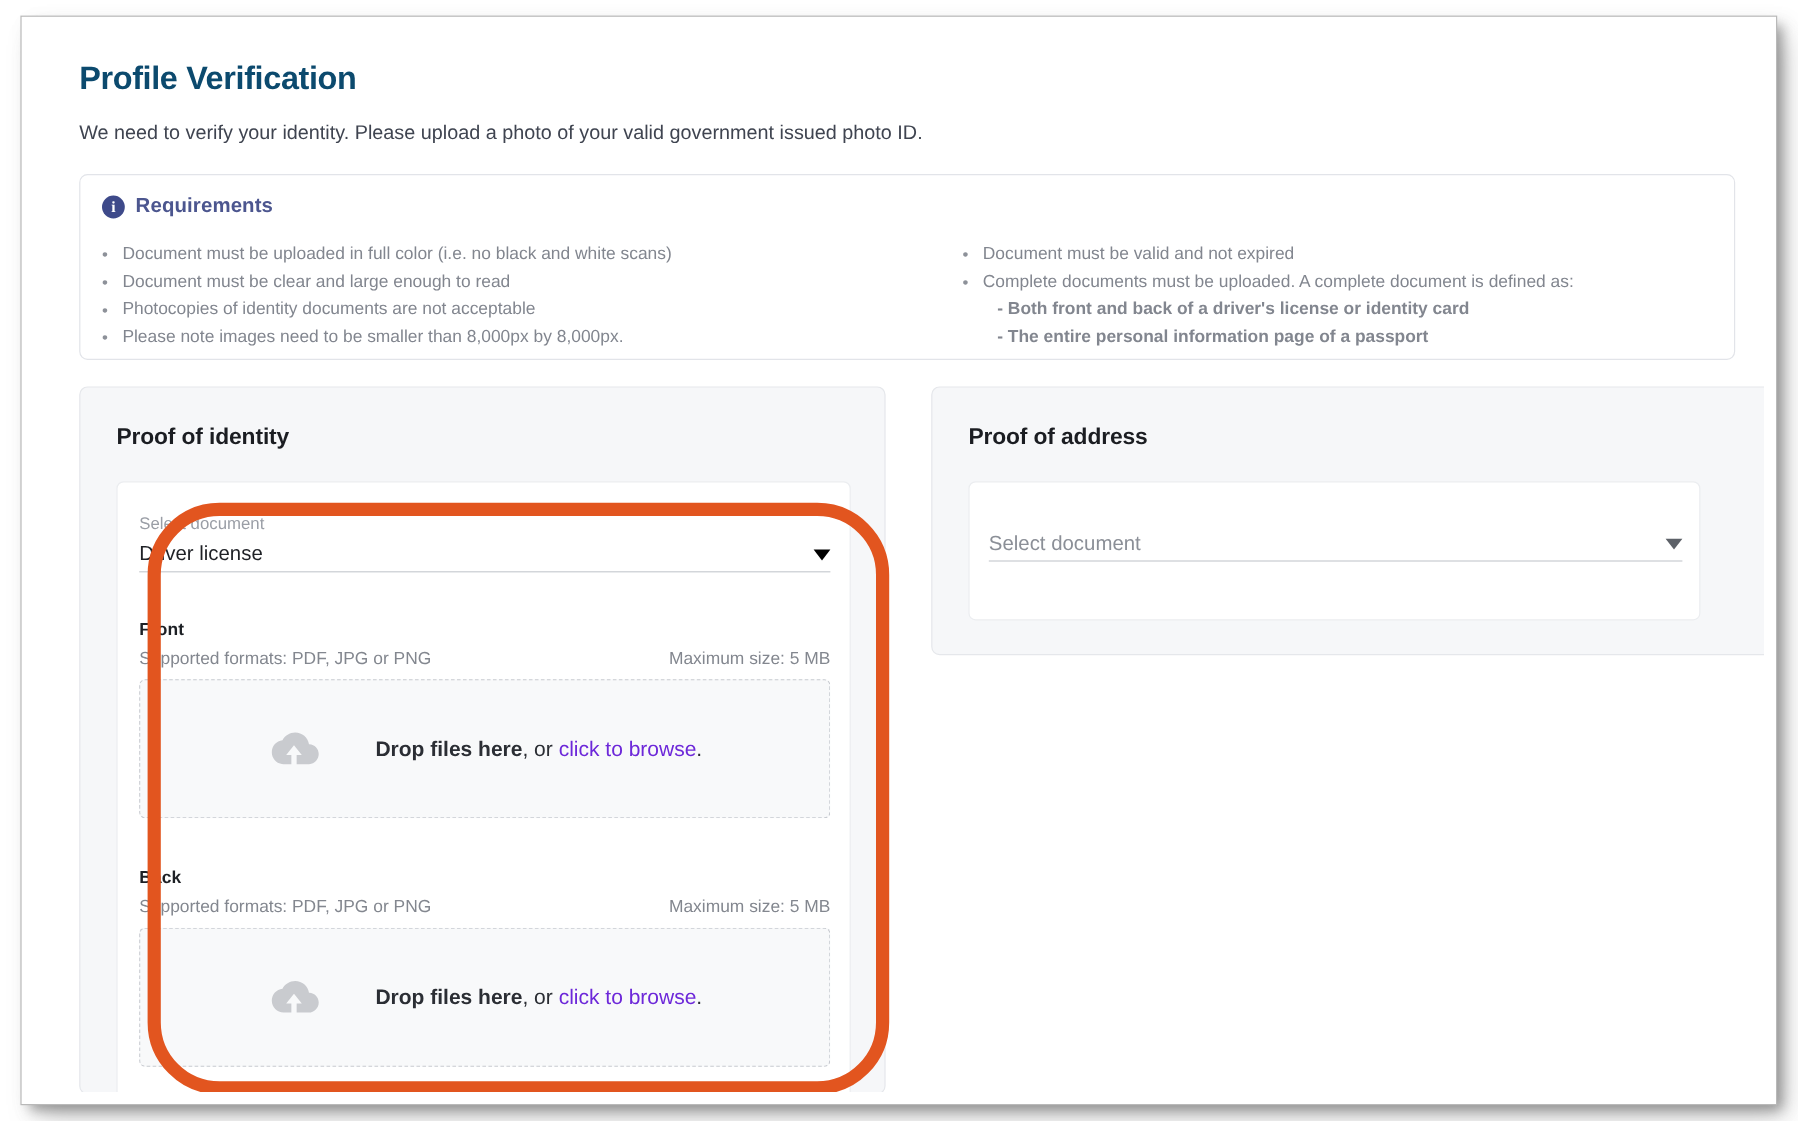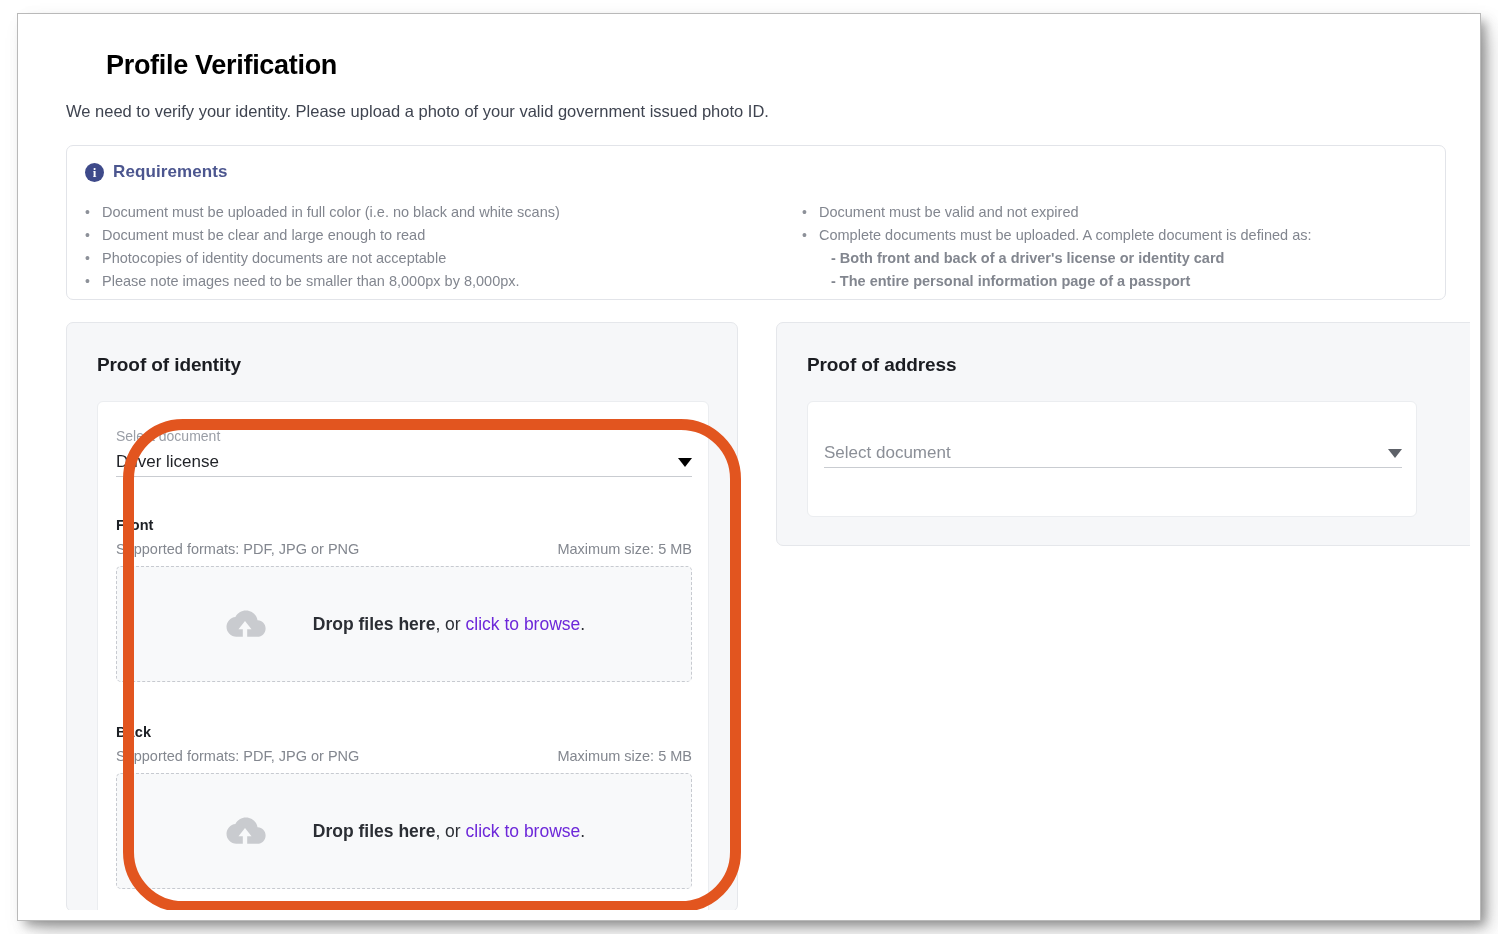--- a/index.html
+++ b/index.html
@@ -45,23 +45,22 @@
     background: #ffffff;
     overflow: hidden;
   }
 
   .page-title {
     position: absolute;
     left: 36px;
     top: 26px;
     font-size: 27px;
     font-weight: bold;
-    color: #000000;
+    color: #0c4a6e;
     letter-spacing: -0.3px;
-    margin-left: 40px;
   }
   .page-subtitle {
     position: absolute;
     left: 36px;
     top: 78px;
     font-size: 16.5px;
     color: #3f4450;
   }
 
   

